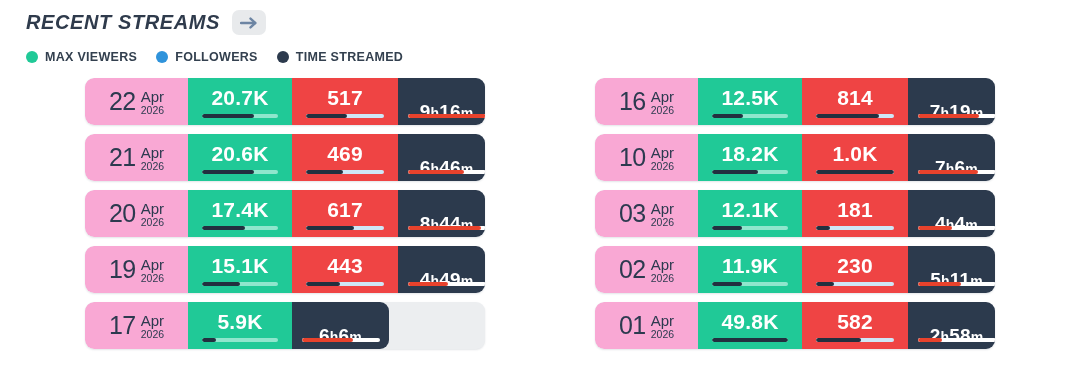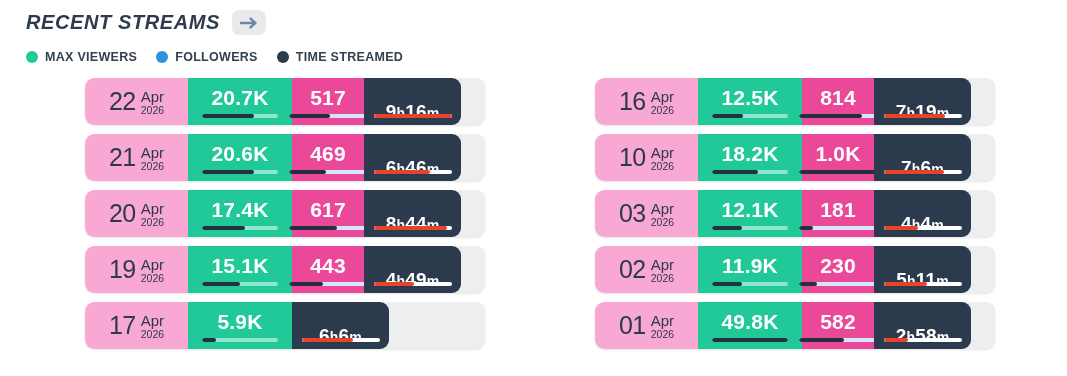--- a/index.html
+++ b/index.html
@@ -46,21 +46,21 @@
     border-radius:9px 0 0 9px;
   }
   .d-day{font-size:25px;font-weight:400;color:#2c3a4f;line-height:1;letter-spacing:-.5px;}
   .d-my{display:flex;flex-direction:column;align-items:flex-start;line-height:1;padding-top:2px;}
   .d-mon{font-size:15px;color:#2c3a4f;line-height:1.05;}
   .d-yr{font-size:10.5px;color:#2c3a4f;line-height:1.15;}
 
   
   .cell{position:relative;display:flex;align-items:center;justify-content:center;flex:none;}
   .c-view{width:104px;background:#20c997;}
-  .c-fol{width:72px;background:#ec4899;}
+  .c-fol{width:106px;background:#ef4444;}
   .c-time{width:97px;background:#2c3a4d;border-radius:0 9px 9px 0;}
 
   .val{font-size:21px;font-weight:700;color:#ffffff;line-height:1;position:relative;top:-4px;letter-spacing:.2px;}
   .c-time .val{font-size:19px;top:-4px;margin-top:28px;}
   .val .u{font-size:14px;font-weight:700;}
 
   
   .bar{
     position:absolute;left:50%;transform:translateX(-50%);
     bottom:7px;height:4px;border-radius:2px;overflow:hidden;display:flex;

